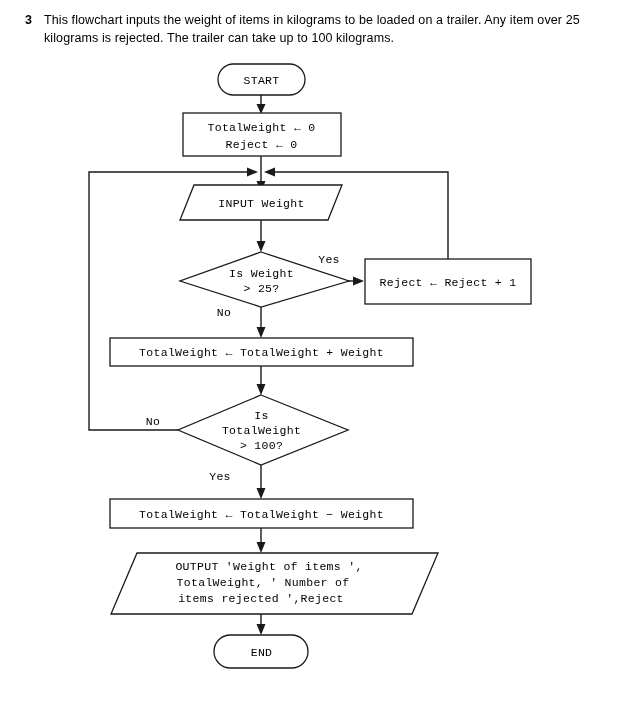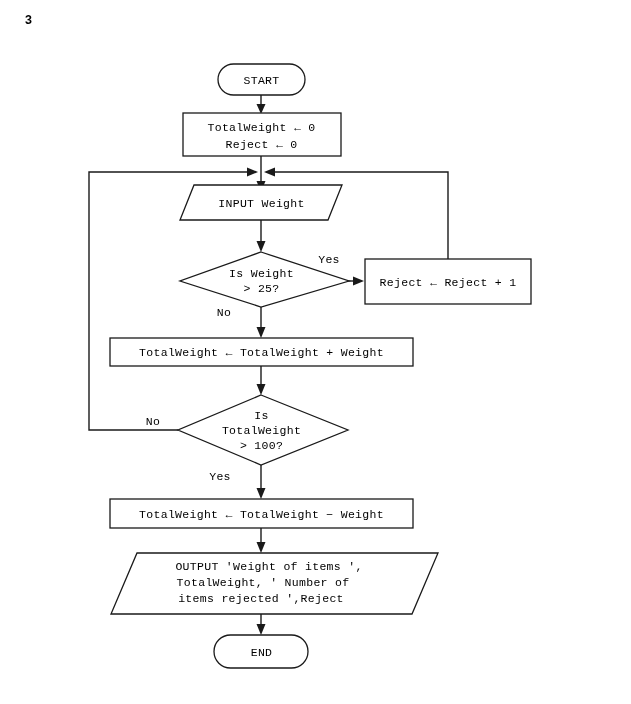--- a/index.html
+++ b/index.html
@@ -76,20 +76,21 @@
     fill: #000000;
     text-anchor: middle;
     letter-spacing: 0.3px;
   }
 </style>
 </head>
 <body>
 
 <div id="question-header">
   <div id="question-number">3</div>
+  <div id="question-text">This flowchart inputs the weight of items in kilograms to be loaded on a trailer. Any item over 25 kilograms is rejected. The trailer can take up to 100 kilograms.</div>
 </div>
 
 <svg id="flowchart-svg" viewBox="0 0 631 704">
 
   <g>
     <line class="conn-line" x1="261" y1="94" x2="261" y2="107"></line>
     <polygon class="arrow-head" points="261,114 256.5,104 265.5,104"></polygon>
   </g>
 
   <g>

